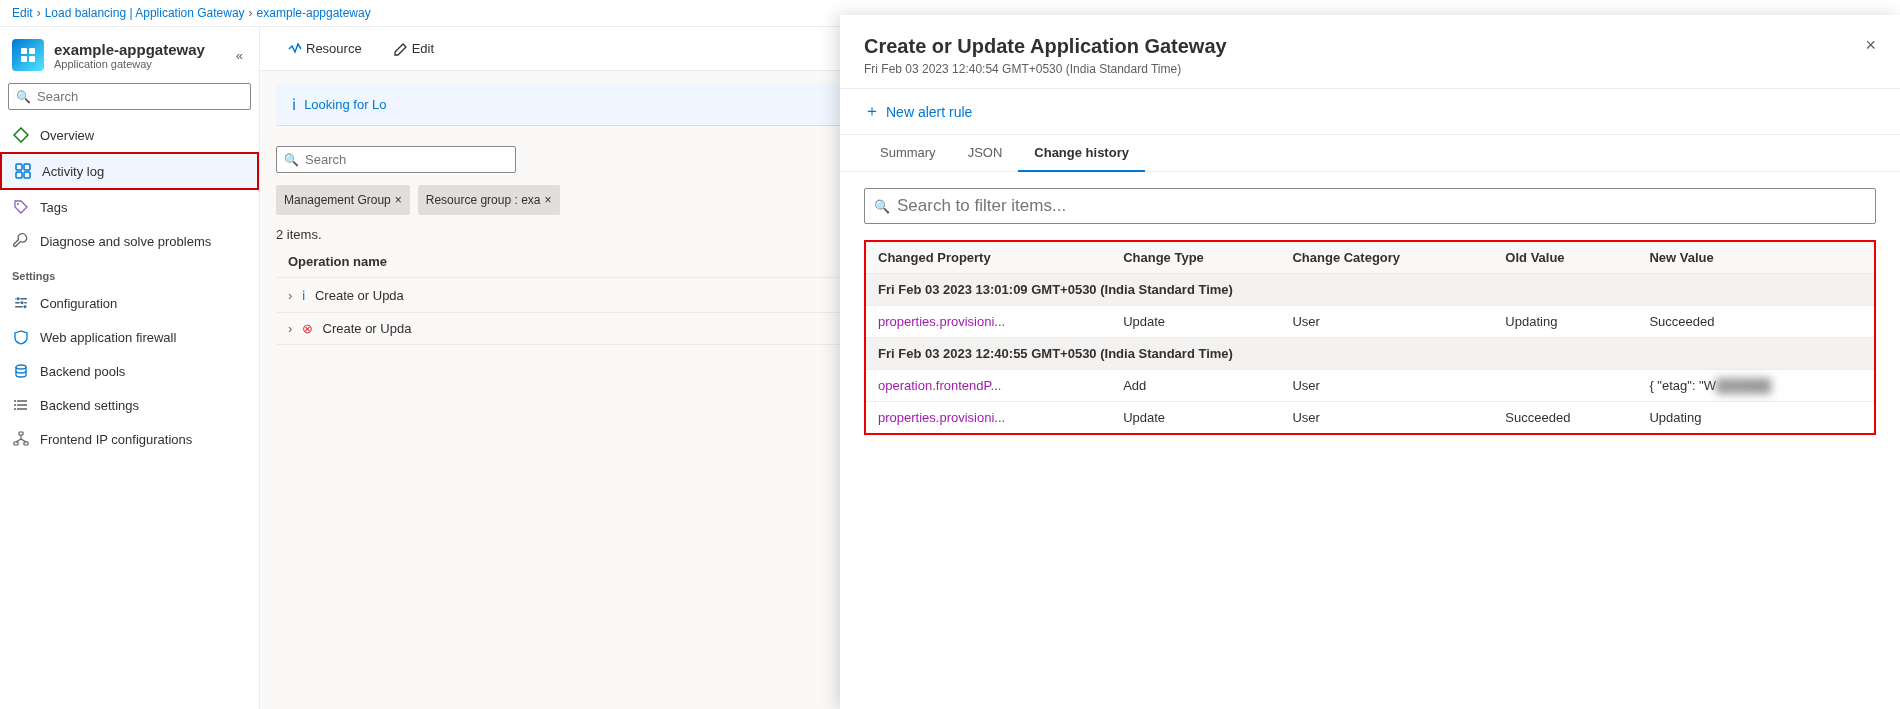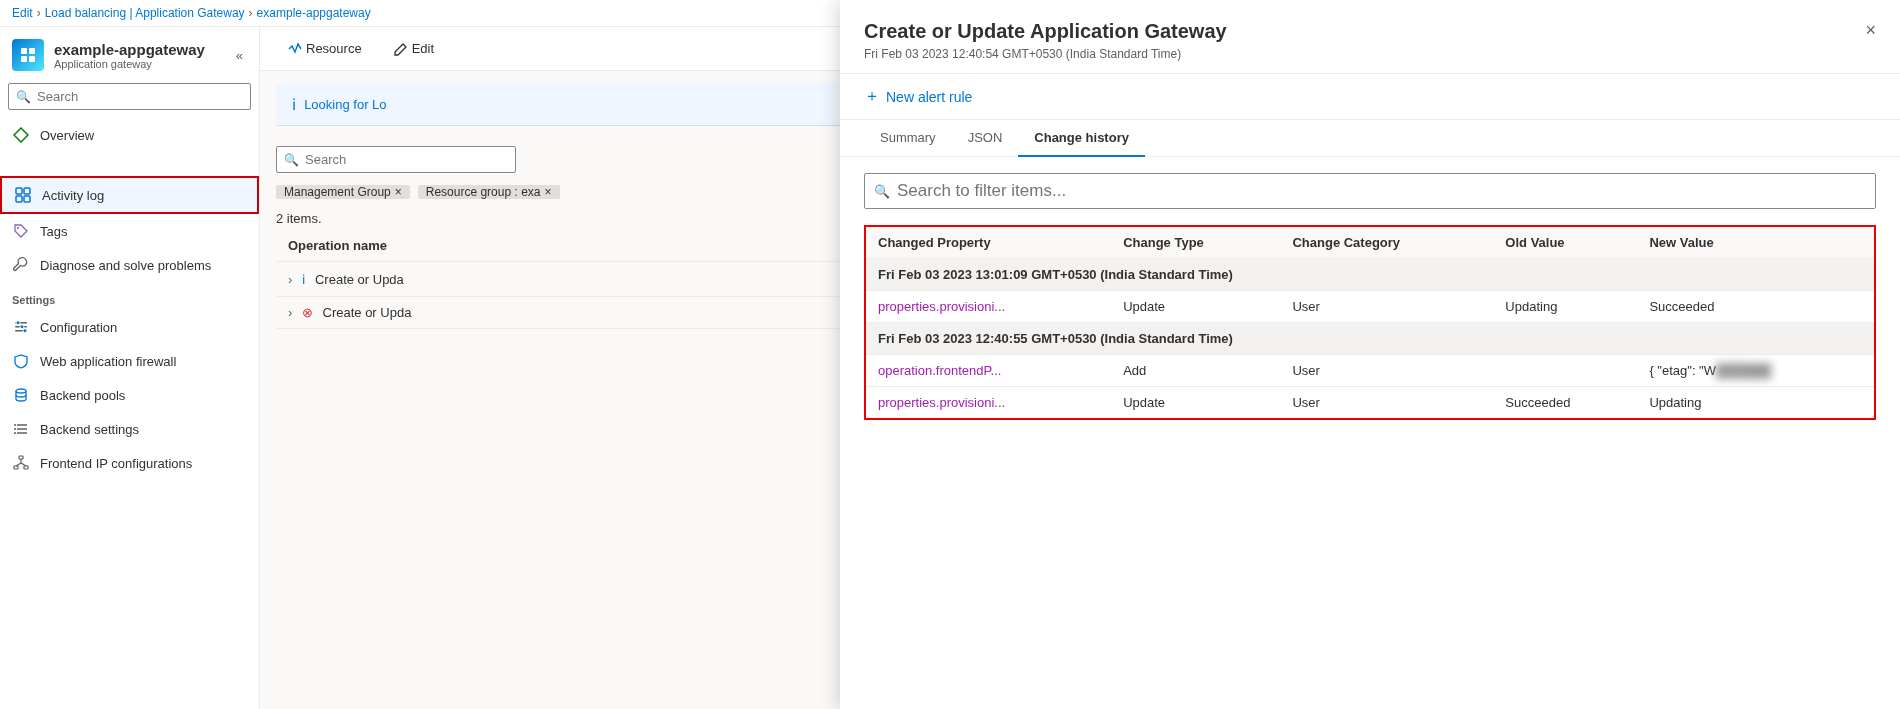--- a/index.html
+++ b/index.html
@@ -44,32 +44,32 @@
     
     .table-toolbar { display: flex; align-items: center; padding: 8px 16px; gap: 8px; background: #fff; border-bottom: 1px solid #edebe9; }
     .toolbar-btn { display: flex; align-items: center; gap: 4px; padding: 6px 12px; border: none; background: transparent; cursor: pointer; color: #323130; font-size: 13px; border-radius: 2px; }
 
     .info-banner { display: flex; align-items: center; gap: 8px; padding: 10px 16px; background: #f0f6ff; border-bottom: 1px solid #c7e0f4; margin: 12px 16px; border-radius: 2px; font-size: 13px; color: #0078d4; }
 
     .search-bar-row { padding: 8px 16px; }
     .search-bar-row .search-wrapper input { border: 1px solid #8a8886; border-radius: 2px; padding: 5px 8px 5px 28px; font-size: 13px; width: 240px; }
 
     .filter-tags { display: flex; gap: 8px; padding: 4px 16px 8px; flex-wrap: wrap; }
-    .filter-tag { background: #e1dfdd; border-radius: 2px; padding: 0 8px; font-size: 12px; display: flex; align-items: center; gap: 4px; }
+    .filter-tag { background: #e1dfdd; border-radius: 2px; padding: 8px 8px; font-size: 12px; display: flex; align-items: center; gap: 4px; }
 
     .items-count { padding: 4px 16px; font-size: 13px; color: #323130; }
 
     .table-container { padding: 0 16px; overflow-x: auto; }
     .data-table { width: 100%; border-collapse: collapse; font-size: 13px; }
     .data-table th { text-align: left; padding: 8px 12px; font-weight: 600; color: #323130; border-bottom: 1px solid #edebe9; white-space: nowrap; }
     .data-table td { padding: 8px 12px; border-bottom: 1px solid #edebe9; }
     .expand-btn { cursor: pointer; margin-right: 6px; color: #605e5c; }
 
     
-    .side-panel-overlay { position: absolute; top: 0; right: 0; bottom: 0; width: 1060px; background: #fff; box-shadow: -4px 0 16px rgba(0,0,0,0.15); z-index: 100; display: flex; flex-direction: column; overflow: hidden; }
+    .side-panel-overlay { position: absolute; top: 15px; right: 0; bottom: 0; width: 1060px; background: #fff; box-shadow: -4px 0 16px rgba(0,0,0,0.15); z-index: 100; display: flex; flex-direction: column; overflow: hidden; }
 
     .panel-header { padding: 20px 24px 12px; border-bottom: 1px solid #edebe9; }
     .panel-title { font-size: 20px; font-weight: 600; color: #323130; margin-bottom: 4px; }
     .panel-subtitle { font-size: 12px; color: #605e5c; }
     .panel-close { position: absolute; top: 16px; right: 16px; cursor: pointer; color: #605e5c; font-size: 18px; background: none; border: none; padding: 4px 8px; border-radius: 2px; }
 
     .panel-actions { padding: 12px 24px; border-bottom: 1px solid #edebe9; }
     .new-alert-btn { display: flex; align-items: center; gap: 6px; color: #0078d4; font-size: 14px; cursor: pointer; background: none; border: none; padding: 0; }
 
     .panel-tabs { display: flex; gap: 0; padding: 0 24px; border-bottom: 1px solid #edebe9; }
@@ -137,21 +137,21 @@
 
         <div class="nav-item">
           <div class="nav-icon">
             <svg width="16" height="16" viewBox="0 0 16 16">
                 <polygon points="8,1 15,8 8,15 1,8" fill="none" stroke="#107c10" stroke-width="1.5"></polygon>
               </svg>
           </div>
           <span>Overview</span>
         </div>
 
-        <div class="nav-item" style="background:#f0f6ff; border: 2px solid #cc0000; position: relative; margin-top: 24px;">
+        <div class="nav-item" style="background:#f0f6ff; border: 2px solid #cc0000; position: relative;">
           <div class="nav-icon">
             <svg width="16" height="16" viewBox="0 0 16 16">
                 <rect x="1" y="1" width="6" height="6" rx="1" fill="none" stroke="#0078d4" stroke-width="1.5"></rect>
                 <rect x="9" y="1" width="6" height="6" rx="1" fill="none" stroke="#0078d4" stroke-width="1.5"></rect>
                 <rect x="1" y="9" width="6" height="6" rx="1" fill="none" stroke="#0078d4" stroke-width="1.5"></rect>
                 <rect x="9" y="9" width="6" height="6" rx="1" fill="none" stroke="#0078d4" stroke-width="1.5"></rect>
               </svg>
           </div>
           <span>Activity log</span>
         </div>

